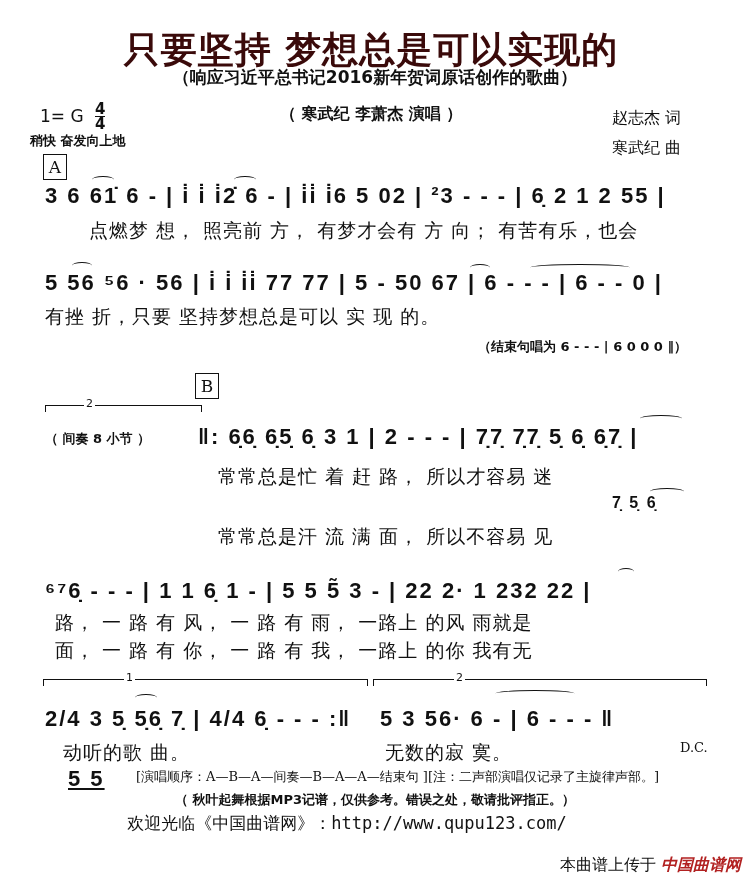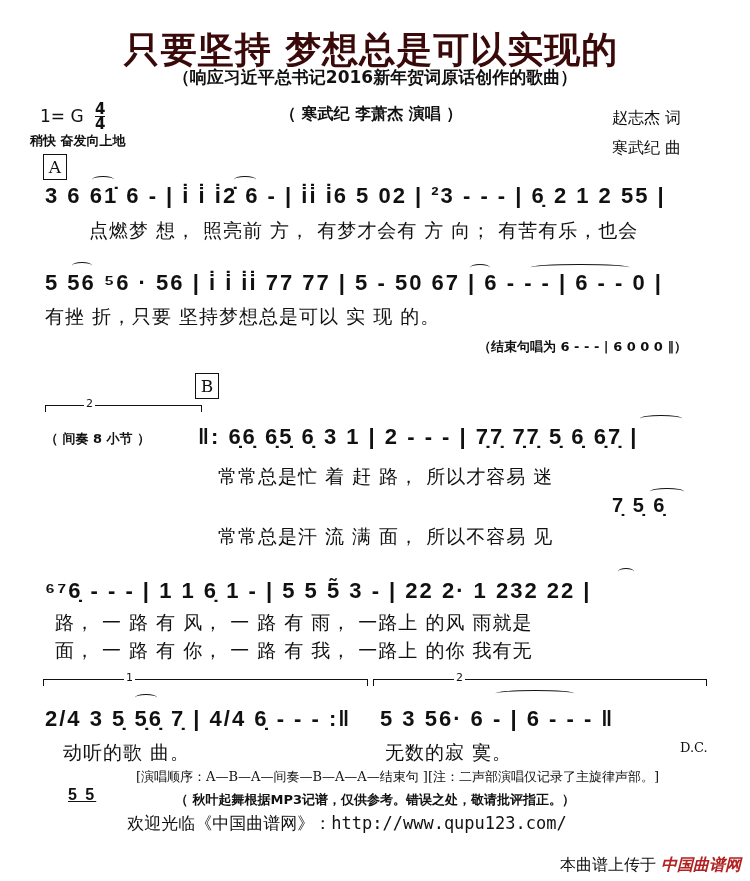--- a/index.html
+++ b/index.html
@@ -64,21 +64,21 @@
 
 <div class="abs rehearsal" style="left:195px; top:373px;">B</div>
 <div class="abs volta" style="left:45px; top:405px; width:155px;">
   <span class="volta-num" style="left:38px;">2</span>
 </div>
 <div class="abs small" style="left:45px; top:430px;">（ 间奏  8  小节 ）</div>
 
 <div class="abs notes" style="left:198px; top:424px;">‖: 6̣6̣ 6̣5̣ 6̣ 3 1 | 2 - - - | 7̣7̣ 7̣7̣ 5̣ 6̣ 6̣7̣ |</div>
 <div class="slur" style="left:640px; top:415px; width:42px;"></div>
 <div class="abs lyr" style="left:218px; top:464px;">常常总是忙 着 赶    路，          所以才容易 迷</div>
-<div class="abs notes" style="left:612px; top:494px; font-size:20px;">7̣ 5̣ 6̣</div>
+<div class="abs notes" style="left:612px; top:494px; font-size:16px;">7̣ 5̣ 6̣</div>
 <div class="slur" style="left:650px; top:488px; width:34px;"></div>
 <div class="abs lyr" style="left:218px; top:524px;">常常总是汗 流 满    面，          所以不容易 见</div>
 
 <div class="abs notes" style="left:45px; top:578px;">⁶⁷6̣ - - - | 1 1 6̣ 1 - | 5 5 5̃ 3 - | 22 2· 1 232 22 |</div>
 <div class="slur" style="left:618px; top:568px; width:16px;"></div>
 <div class="abs lyr" style="left:55px; top:610px;">路，        一 路 有 风，    一 路 有 雨，    一路上  的风 雨就是</div>
 <div class="abs lyr" style="left:55px; top:638px;">面，        一 路 有 你，    一 路 有 我，    一路上  的你 我有无</div>
 
 <div class="abs volta" style="left:43px; top:679px; width:323px;">
   <span class="volta-num" style="left:80px;">1</span>
@@ -87,20 +87,20 @@
   <span class="volta-num" style="left:80px;">2</span>
 </div>
 <div class="abs notes" style="left:45px; top:706px;">2/4 3 5̣ 5̣6̣ 7̣ | 4/4 6̣ - - - :‖</div>
 <div class="slur" style="left:135px; top:694px; width:22px;"></div>
 <div class="abs notes" style="left:380px; top:706px;">5 3 56· 6 - | 6 - - - ‖</div>
 <div class="slur" style="left:495px; top:690px; width:80px;"></div>
 <div class="abs lyr" style="left:63px; top:740px;">动听的歌        曲。</div>
 <div class="abs lyr" style="left:385px; top:740px;">无数的寂  寞。</div>
 <div class="abs dc" style="left:680px; top:740px;">D.C.</div>
 
-<div class="abs notes" style="left:68px; top:766px; font-size:16px; text-decoration: underline; margin-top: 20px;">5 5</div>
+<div class="abs notes" style="left:68px; top:766px; font-size:22px; text-decoration: underline;">5 5</div>
 <div class="abs footer-note" style="left:136px; top:768px;">[演唱顺序：A—B—A—间奏—B—A—A—结束句 ][注：二声部演唱仅记录了主旋律声部。]</div>
 <div class="abs small" style="left:0; width:750px; text-align:center; top:791px;">（ 秋叶起舞根据MP3记谱，仅供参考。错误之处，敬请批评指正。）</div>
 <div class="abs welcome">欢迎光临《中国曲谱网》：http://www.qupu123.com/</div>
 <div class="abs upload">
   <span>本曲谱上传于</span>
   <span class="logo">中国曲谱网</span>
 </div>
 
 </body></html>

